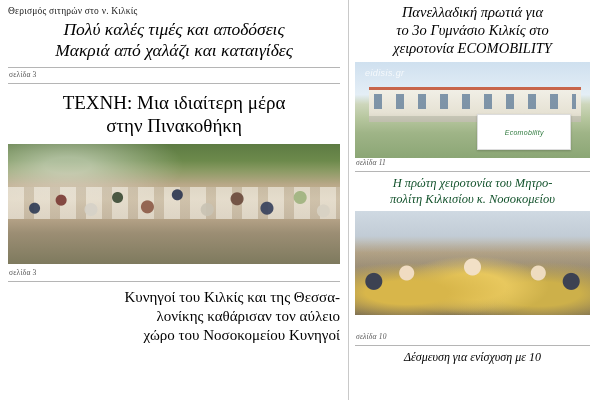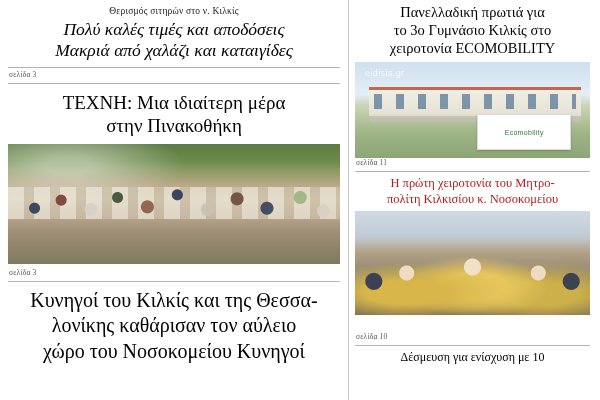--- a/index.html
+++ b/index.html
@@ -30,24 +30,24 @@
     display: flex;
     flex-direction: column;
   }
   .col-right {
     width: 252px;
     box-sizing: border-box;
     padding: 4px 10px 0 6px;
     display: flex;
     flex-direction: column;
     border-left: 1px solid #c9c9c9;
+    font-style: italic;
   }
   .kicker {
     font-size: 9.5px;
-    text-align: center;
     color: #222;
     letter-spacing: .2px;
     margin: 2px 0 3px 0;
     font-family: "Liberation Serif", serif;
   }
   .headline-a {
     font-size: 17.5px;
     line-height: 1.22;
     text-align: center;
     font-style: italic;
@@ -76,42 +76,42 @@
   }
   .headline-b {
     font-size: 19px;
     line-height: 1.25;
     text-align: center;
     margin: 5px 0 6px 0;
     font-weight: normal;
     color: #000;
   }
   .headline-c {
-    font-size: 20px;
+    font-size: 15px;
     line-height: 1.26;
-    text-align: center;
+    text-align: right;
     margin: 4px 0 2px 0;
     font-weight: normal;
     color: #000;
   }
   .headline-r1 {
     font-size: 14.5px;
     line-height: 1.24;
     text-align: center;
     margin: 0 0 4px 0;
     font-weight: normal;
     color: #000;
   }
   .headline-r2 {
     font-size: 12.5px;
     line-height: 1.25;
     text-align: center;
     margin: 2px 0 4px 0;
     font-weight: normal;
-    color: #b91c1c;
+    color: #14532d;
   }
   .headline-r3 {
     font-size: 12px;
     line-height: 1.25;
     text-align: center;
     margin: 2px 0 0 0;
     font-weight: normal;
     color: #000;
   }
   

